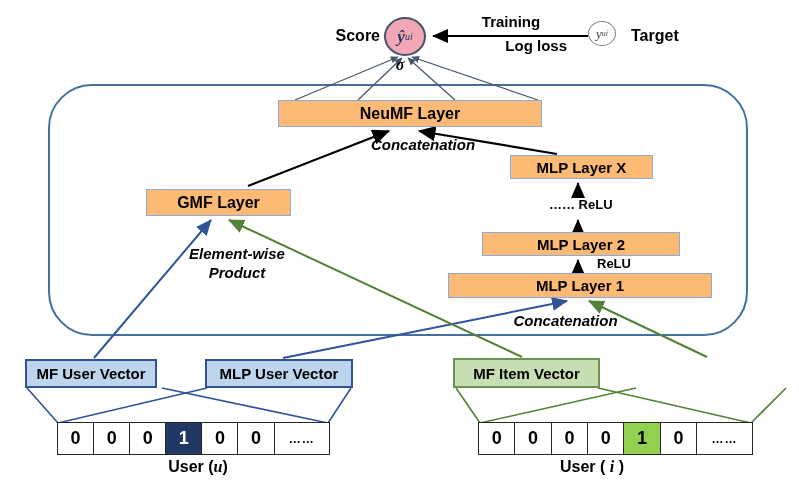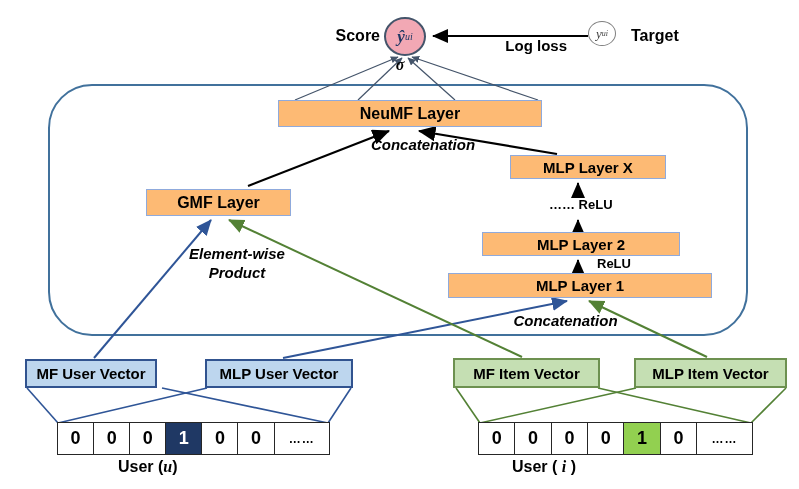--- a/index.html
+++ b/index.html
@@ -43,21 +43,21 @@
     position:absolute; display:flex; border:1.5px solid #262626; background:#fff; box-sizing:border-box;
   }
   .onehot .cell {
     flex:1; display:flex; align-items:center; justify-content:center;
     font-weight:bold; font-size:18px; color:#000; border-left:1.5px solid #262626; box-sizing:border-box;
   }
   .onehot .cell:first-child { border-left:none; }
   .onehot .cell.dots { flex:1.55; font-size:12px; letter-spacing:1px; }
   .onehot .cell.hot-navy  { background:#1F3864; color:#ffffff; }
   .onehot .cell.hot-green { background:#92D050; color:#000000; }
-  .axis-label { position:absolute; font-weight:bold; font-size:16px; color:#000; text-align:left; }
+  .axis-label { position:absolute; font-weight:bold; font-size:16px; color:#000; text-align:center; }
   .axis-label .math { font-size:16px; }
 </style>
 </head>
 <body>
 
 <div id="diagram">
 
   <div class="rounded-frame"></div>
 
   <svg class="overlay" viewBox="0 0 799 489">
@@ -115,48 +115,48 @@
 
   <div class="plain-label" style="left:318px; top:27px; width:62px; text-align:right;">Score</div>
 
   <div class="circle score-circle">
     <span class="math score-sym">ŷ</span>
       <span class="math score-sub">ui</span>
   </div>
 
   <div class="sigma">σ</div>
 
+  <div class="plain-label" style="left:455px; top:13px; width:112px; text-align:center; font-size:15px;">Training</div>
   <div class="plain-label" style="left:455px; top:37px; width:112px; text-align:right; font-size:15px;">Log loss</div>
 
   <div class="circle target-circle">
     <span class="math target-sym">y</span>
       <span class="math target-sub">ui</span>
   </div>
   <div class="plain-label" style="left:623px; top:27px; width:70px;margin-left:8px;">Target</div>
 
   <div class="layer-box" style="left:278px; top:100px; width:264px; height:27px; font-size:16px;">NeuMF Layer</div>
   <div class="note" style="left:338px; top:136px; width:170px;">Concatenation</div>
 
-  <div class="layer-box" style="left:510px; top:155px; width:156px; height:24px;">MLP Layer X</div>
+  <div class="layer-box" style="left:510px; top:155px; width:143px; height:24px;">MLP Layer X</div>
   <div class="small-label" style="left:549px; top:197px; width:108px;">…… ReLU</div>
 
   <div class="layer-box" style="left:482px; top:232px; width:198px; height:24px;">MLP Layer 2</div>
   <div class="small-label" style="left:597px; top:256px; width:48px;">ReLU</div>
 
   <div class="layer-box" style="left:448px; top:273px; width:264px; height:25px;">MLP Layer 1</div>
   <div class="note" style="left:478px; top:312px; width:175px;">Concatenation</div>
 
   <div class="layer-box" style="left:146px; top:189px; width:145px; height:27px; font-size:16px;">GMF Layer</div>
   <div class="note" style="left:172px; top:245px; width:130px;">Element-wise</div>
   <div class="note" style="left:172px; top:264px; width:130px;">Product</div>
 
   <div class="vec-box vec-blue" style="left:25px; top:359px; width:132px; height:29px;">MF User Vector</div>
   <div class="vec-box vec-blue" style="left:205px; top:359px; width:148px; height:29px;">MLP User Vector</div>
   <div class="vec-box vec-green" style="left:453px; top:358px; width:147px; height:30px;">MF Item Vector</div>
-  <div class="vec-box vec-green" style="left:634px; top:358px; width:153px; height:30px;">MLP Item Vector</div>
 
   <div class="onehot" style="left:57px; top:422px; width:273px; height:33px;">
     <div class="cell">0</div>
     <div class="cell">0</div>
     <div class="cell">0</div>
     <div class="cell hot-navy">1</div>
     <div class="cell">0</div>
     <div class="cell">0</div>
     <div class="cell dots">……</div>
   </div>

